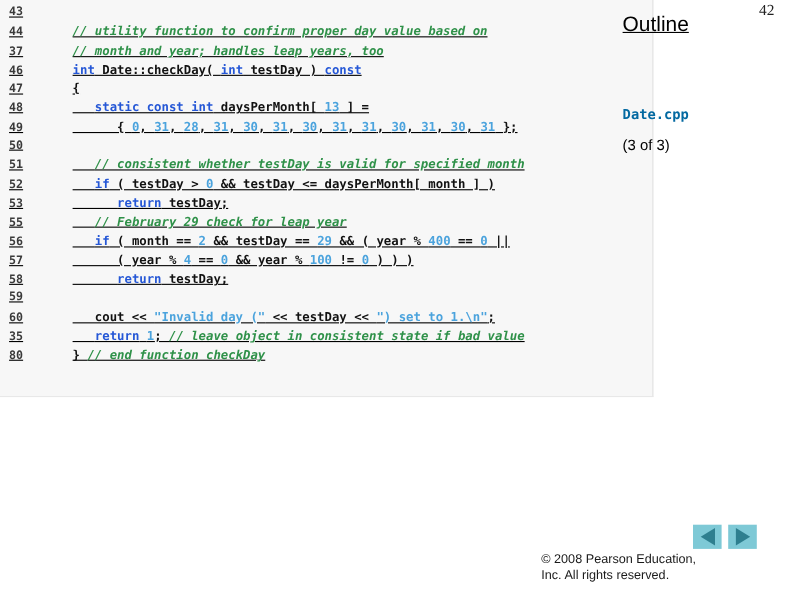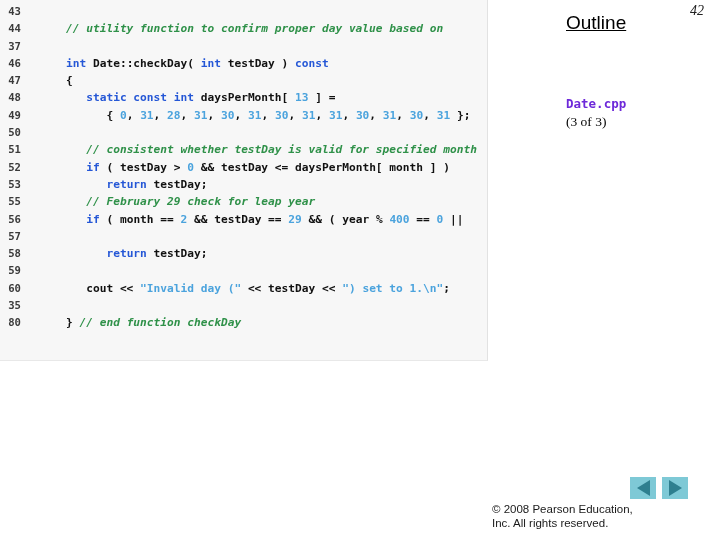--- a/index.html
+++ b/index.html
@@ -19,27 +19,28 @@
     width: 720px;
     height: 540px;
     background: #ffffff;
   }
 
   
   #code-panel {
     position: absolute;
     left: 0px;
     top: 0px;
-    width: 488px;
+    width: 594px;
     height: 361px;
     background: #f7f7f7;
     border-right: 1px solid #e2e2e2;
     border-bottom: 1px solid #e8e8e8;
     padding: 3px 0 0 0;
     overflow: hidden;
+    text-decoration: underline;
   }
 
   .code-line {
     display: flex;
     align-items: baseline;
     height: 17.3px;
     line-height: 17.3px;
     font-family: "DejaVu Sans Mono", "Liberation Mono", monospace;
     font-size: 11.2px;
     white-space: pre;
@@ -85,38 +86,37 @@
     text-decoration: underline;
     line-height: 22px;
     letter-spacing: 0px;
   }
 
   #outline-file {
     margin-top: 62px;
     font-family: "DejaVu Sans Mono", "Liberation Mono", monospace;
     font-size: 12.5px;
     font-weight: bold;
-    color: #6d28d9;
+    color: #0369a1;
   }
 
   #outline-progress {
-    margin-top: 3px;
-    font-family: Liberation Serif, serif;
+    margin-top: 13px;
+    font-family: Liberation Sans, sans-serif;
     font-size: 13.5px;
     color: #000000;
   }
 
   #page-number {
     position: absolute;
     right: 16px;
     top: 3px;
     font-family: "Liberation Serif", serif;
     font-size: 14px;
     color: #222222;
-    font-style: italic;
   }
 
   
   #nav-controls {
     position: absolute;
     left: 630px;
     top: 477px;
     display: flex;
     gap: 6px;
   }
@@ -154,36 +154,36 @@
 </style>
 </head>
 <body>
 
 <div id="slide">
 
   <div id="code-panel">
     <div id="code-lines">
         <div class="code-line"><span class="ln">43</span><span class="src"></span></div>
         <div class="code-line"><span class="ln">44</span><span class="src"><span class="t-com">// utility function to confirm proper day value based on</span></span></div>
-        <div class="code-line"><span class="ln">37</span></div>
+        <div class="code-line"><span class="ln">37</span><span class="src"><span class="t-com">// month and year; handles leap years, too</span></span></div>
         <div class="code-line"><span class="ln">46</span><span class="src"><span class="t-kw">int</span><span class="t-pln"> Date::checkDay( </span><span class="t-kw">int</span><span class="t-pln"> testDay ) </span><span class="t-kw">const</span></span></div>
         <div class="code-line"><span class="ln">47</span><span class="src"><span class="t-pln">{</span></span></div>
         <div class="code-line"><span class="ln">48</span><span class="src"><span class="t-pln">   </span><span class="t-kw">static const int</span><span class="t-pln"> daysPerMonth[ </span><span class="t-num">13</span><span class="t-pln"> ] =</span></span></div>
         <div class="code-line"><span class="ln">49</span><span class="src"><span class="t-pln">      { </span><span class="t-num">0</span><span class="t-pln">, </span><span class="t-num">31</span><span class="t-pln">, </span><span class="t-num">28</span><span class="t-pln">, </span><span class="t-num">31</span><span class="t-pln">, </span><span class="t-num">30</span><span class="t-pln">, </span><span class="t-num">31</span><span class="t-pln">, </span><span class="t-num">30</span><span class="t-pln">, </span><span class="t-num">31</span><span class="t-pln">, </span><span class="t-num">31</span><span class="t-pln">, </span><span class="t-num">30</span><span class="t-pln">, </span><span class="t-num">31</span><span class="t-pln">, </span><span class="t-num">30</span><span class="t-pln">, </span><span class="t-num">31</span><span class="t-pln"> };</span></span></div>
         <div class="code-line"><span class="ln">50</span><span class="src"></span></div>
         <div class="code-line"><span class="ln">51</span><span class="src"><span class="t-pln">   </span><span class="t-com">// consistent whether testDay is valid for specified month</span></span></div>
         <div class="code-line"><span class="ln">52</span><span class="src"><span class="t-pln">   </span><span class="t-kw">if</span><span class="t-pln"> ( testDay &gt; </span><span class="t-num">0</span><span class="t-pln"> &amp;&amp; testDay &lt;= daysPerMonth[ month ] )</span></span></div>
         <div class="code-line"><span class="ln">53</span><span class="src"><span class="t-pln">      </span><span class="t-kw">return</span><span class="t-pln"> testDay;</span></span></div>
         <div class="code-line"><span class="ln">55</span><span class="src"><span class="t-pln">   </span><span class="t-com">// February 29 check for leap year</span></span></div>
         <div class="code-line"><span class="ln">56</span><span class="src"><span class="t-pln">   </span><span class="t-kw">if</span><span class="t-pln"> ( month == </span><span class="t-num">2</span><span class="t-pln"> &amp;&amp; testDay == </span><span class="t-num">29</span><span class="t-pln"> &amp;&amp; ( year % </span><span class="t-num">400</span><span class="t-pln"> == </span><span class="t-num">0</span><span class="t-pln"> ||</span></span></div>
-        <div class="code-line"><span class="ln">57</span></div>
+        <div class="code-line"><span class="ln">57</span><span class="src"><span class="t-pln">      ( year % </span><span class="t-num">4</span><span class="t-pln"> == </span><span class="t-num">0</span><span class="t-pln"> &amp;&amp; year % </span><span class="t-num">100</span><span class="t-pln"> != </span><span class="t-num">0</span><span class="t-pln"> ) ) )</span></span></div>
         <div class="code-line"><span class="ln">58</span><span class="src"><span class="t-pln">      </span><span class="t-kw">return</span><span class="t-pln"> testDay;</span></span></div>
         <div class="code-line"><span class="ln">59</span><span class="src"></span></div>
         <div class="code-line"><span class="ln">60</span><span class="src"><span class="t-pln">   cout &lt;&lt; </span><span class="t-str">"Invalid day ("</span><span class="t-pln"> &lt;&lt; testDay &lt;&lt; </span><span class="t-str">") set to 1.\n"</span><span class="t-pln">;</span></span></div>
-        <div class="code-line"><span class="ln">35</span></div>
+        <div class="code-line"><span class="ln">35</span><span class="src"><span class="t-pln">   </span><span class="t-kw">return</span><span class="t-pln"> </span><span class="t-num">1</span><span class="t-pln">; </span><span class="t-com">// leave object in consistent state if bad value</span></span></div>
         <div class="code-line"><span class="ln">80</span><span class="src"><span class="t-pln">} </span><span class="t-com">// end function checkDay</span></span></div>
       </div>
   </div>
 
   <div id="page-number">42</div>
 
   <div id="outline-panel">
     <div id="outline-title">Outline</div>
     <div id="outline-file">Date.cpp</div>
     <div id="outline-progress">(3 of 3)</div>

